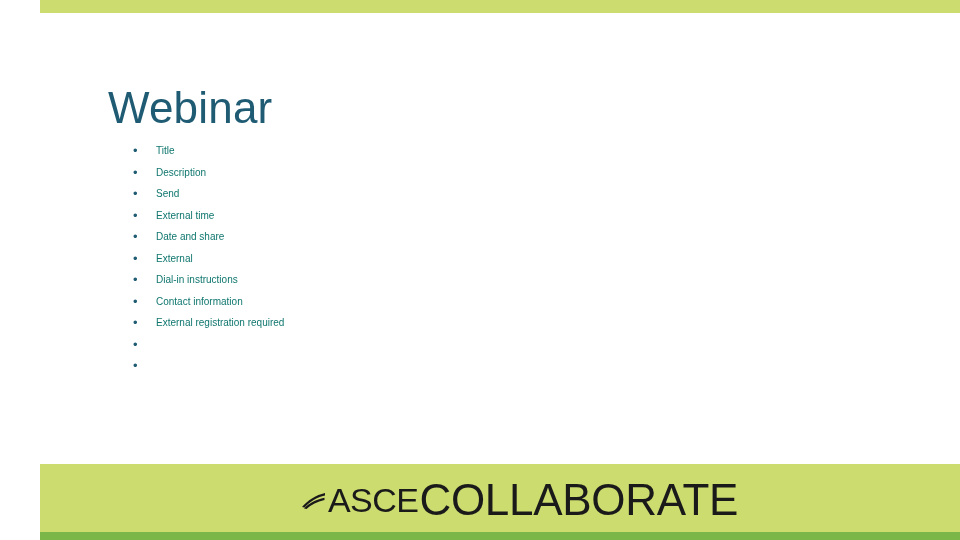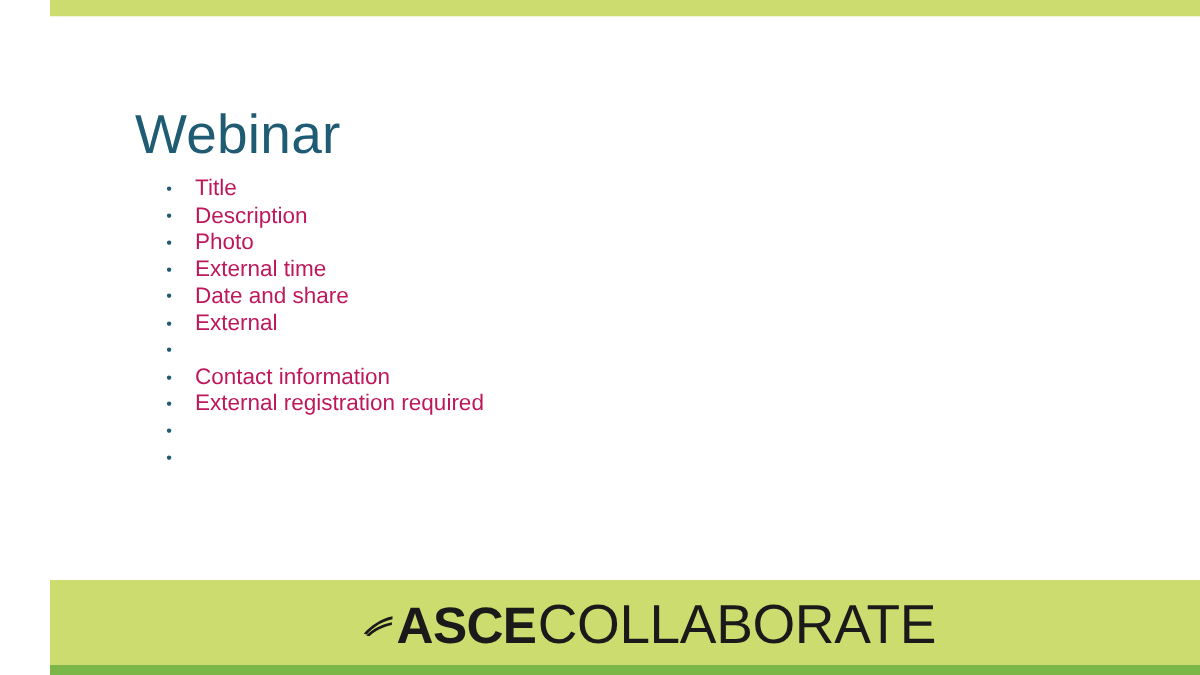--- a/index.html
+++ b/index.html
@@ -76,40 +76,40 @@
     width: 28px;
     flex: 0 0 28px;
     color: #1f5c74;
     font-size: 13px;
     line-height: 21.5px;
     text-align: left;
     padding-left: 5px;
     box-sizing: border-box;
   }
   .bullet-text {
-    color: #be185d;
-    font-size: 18px;
+    color: #0f766e;
+    font-size: 10px;
     line-height: 21.5px;
     white-space: nowrap;
   }
   
   .logo-wrap {
     position: absolute;
     left: 0;
     top: 482px;
     width: 960px;
     height: 36px;
     display: flex;
     align-items: center;
     justify-content: center;
   }
   .logo-asce {
     font-family: "Liberation Sans", sans-serif;
-    font-weight: bold;
-    font-size: 41px;
+    font-weight: normal;
+    font-size: 34px;
     letter-spacing: -0.5px;
     color: #1a1a1a;
     line-height: 34px;
     position: relative;
     padding-left: 26px;
   }
   .logo-swoosh {
     position: absolute;
     left: 0;
     top: 9px;
@@ -139,36 +139,37 @@
       <div class="bullet-row">
         <span class="bullet-mark">•</span>
         <span class="bullet-text">Title</span>
       </div>
       <div class="bullet-row">
         <span class="bullet-mark">•</span>
         <span class="bullet-text">Description</span>
       </div>
       <div class="bullet-row">
         <span class="bullet-mark">•</span>
-        <span class="bullet-text">Photo</span>
+        <span class="bullet-text">Send</span>
       </div>
       <div class="bullet-row">
         <span class="bullet-mark">•</span>
         <span class="bullet-text">External time</span>
       </div>
       <div class="bullet-row">
         <span class="bullet-mark">•</span>
         <span class="bullet-text">Date and share</span>
       </div>
       <div class="bullet-row">
         <span class="bullet-mark">•</span>
         <span class="bullet-text">External</span>
       </div>
       <div class="bullet-row">
         <span class="bullet-mark">•</span>
+        <span class="bullet-text">Dial-in instructions</span>
       </div>
       <div class="bullet-row">
         <span class="bullet-mark">•</span>
         <span class="bullet-text">Contact information</span>
       </div>
       <div class="bullet-row">
         <span class="bullet-mark">•</span>
         <span class="bullet-text">External registration required</span>
       </div>
       <div class="bullet-row">

